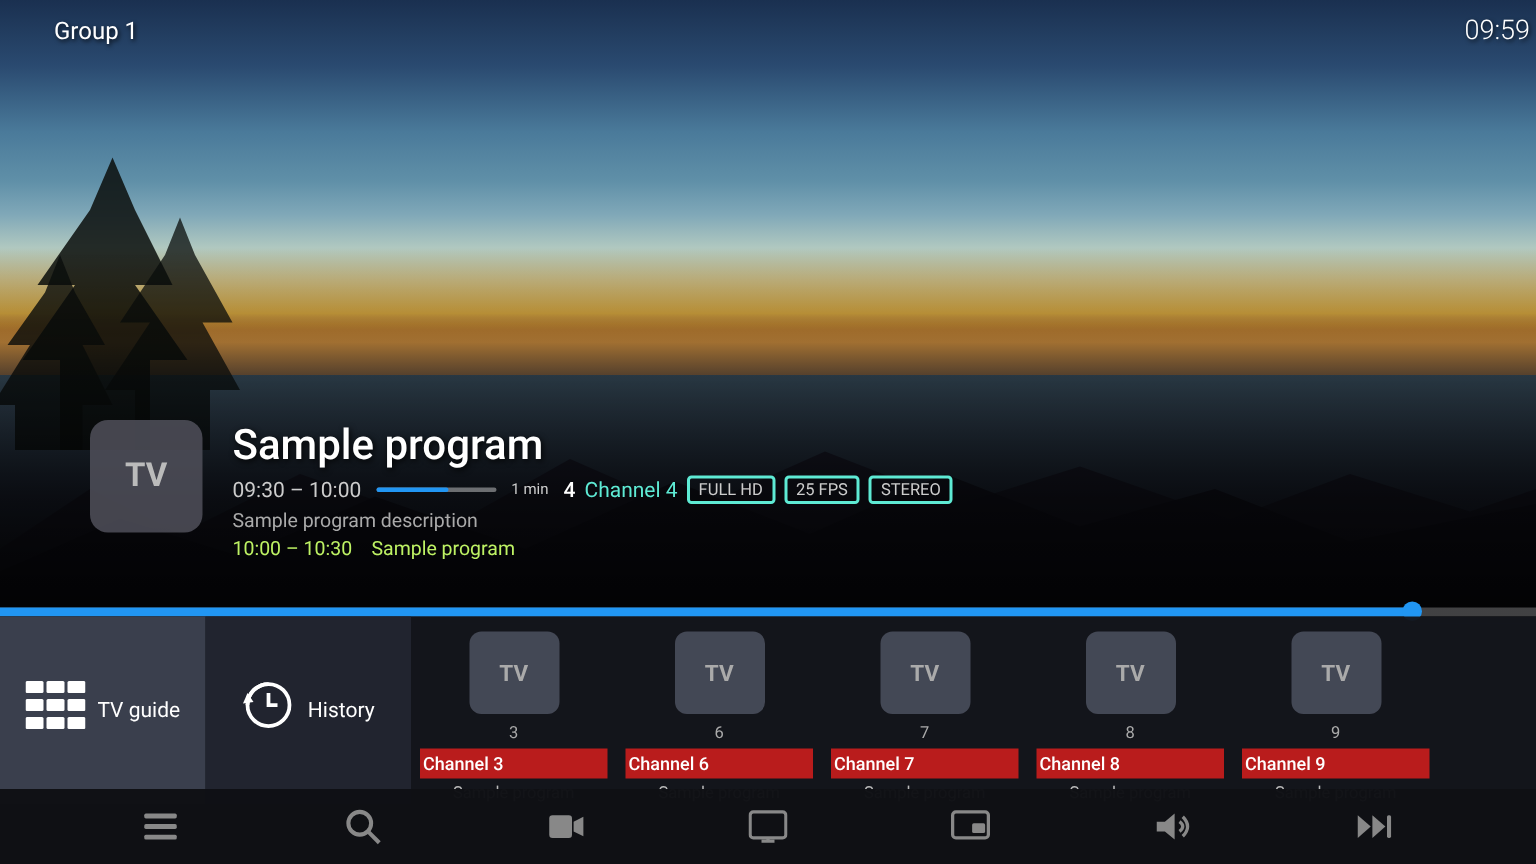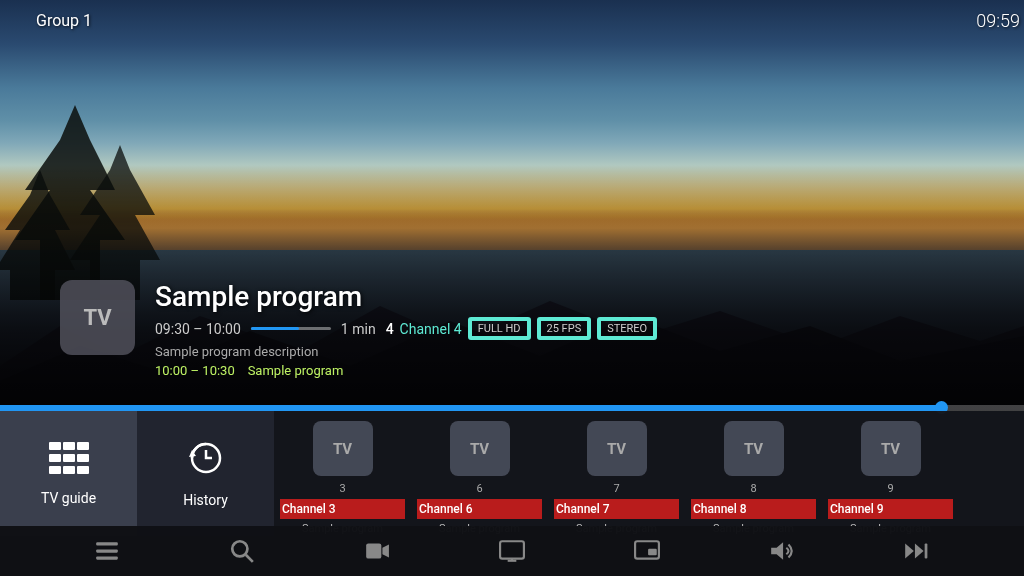--- a/index.html
+++ b/index.html
@@ -194,21 +194,21 @@
       content: '';
       position: absolute;
       left: 0; top: 0;
       width: 60%;
       height: 100%;
       background: #2196F3;
       border-radius: 2px;
     }
 
     #program-duration {
-      font-size: 14px;
+      font-size: 10px;
       color: #ccc;
       text-align: right;
     }
 
     #channel-info {
       display: flex;
       align-items: center;
       gap: 6px;
     }
 
@@ -218,21 +218,21 @@
       font-weight: 500;
     }
 
     #channel-name {
       font-size: 14px;
       color: #5eead4;
     }
 
     .badge {
       padding: 1px 6px;
-      border: 4px solid #5eead4;
+      border: 2px solid #5eead4;
       border-radius: 3px;
       font-size: 11px;
       color: #ccc;
       font-weight: 400;
     }
 
     #program-desc {
       font-size: 13px;
       color: #aaa;
     }
@@ -329,21 +329,21 @@
     .tile-program {
       font-size: 11px;
       color: #bbb;
       text-align: center;
       margin-top: 3px;
     }
 
     
     .nav-tile {
       display: flex;
-      flex-direction: column;
+      flex-direction: row;
       align-items: center;
       justify-content: center;
       width: 137px;
       flex-shrink: 0;
       cursor: pointer;
       gap: 8px;
     }
 
     .nav-tile.tv-guide {
       background: rgba(60, 65, 80, 0.95);

